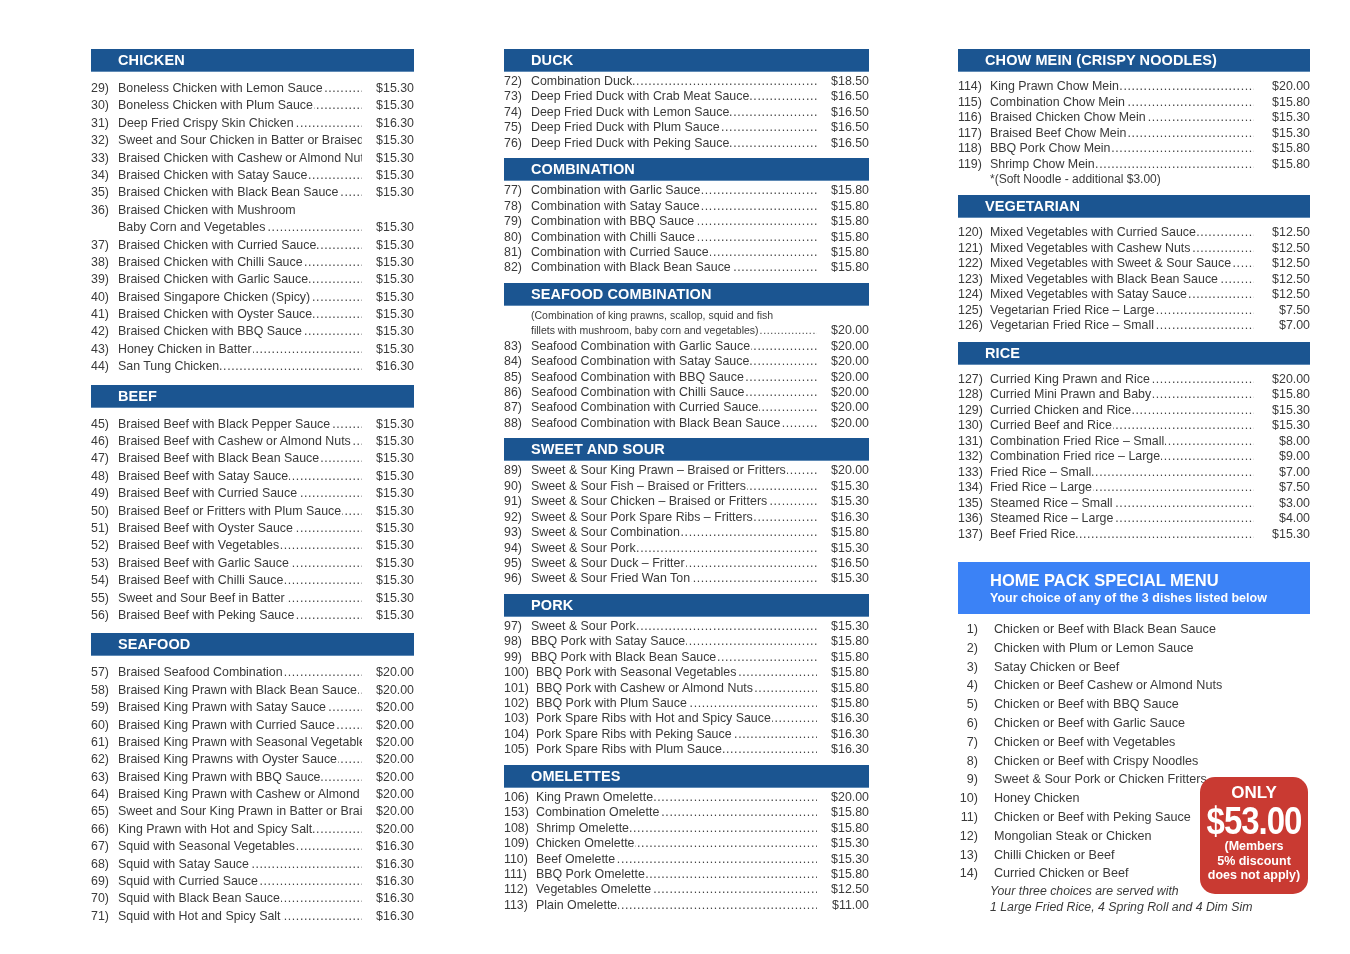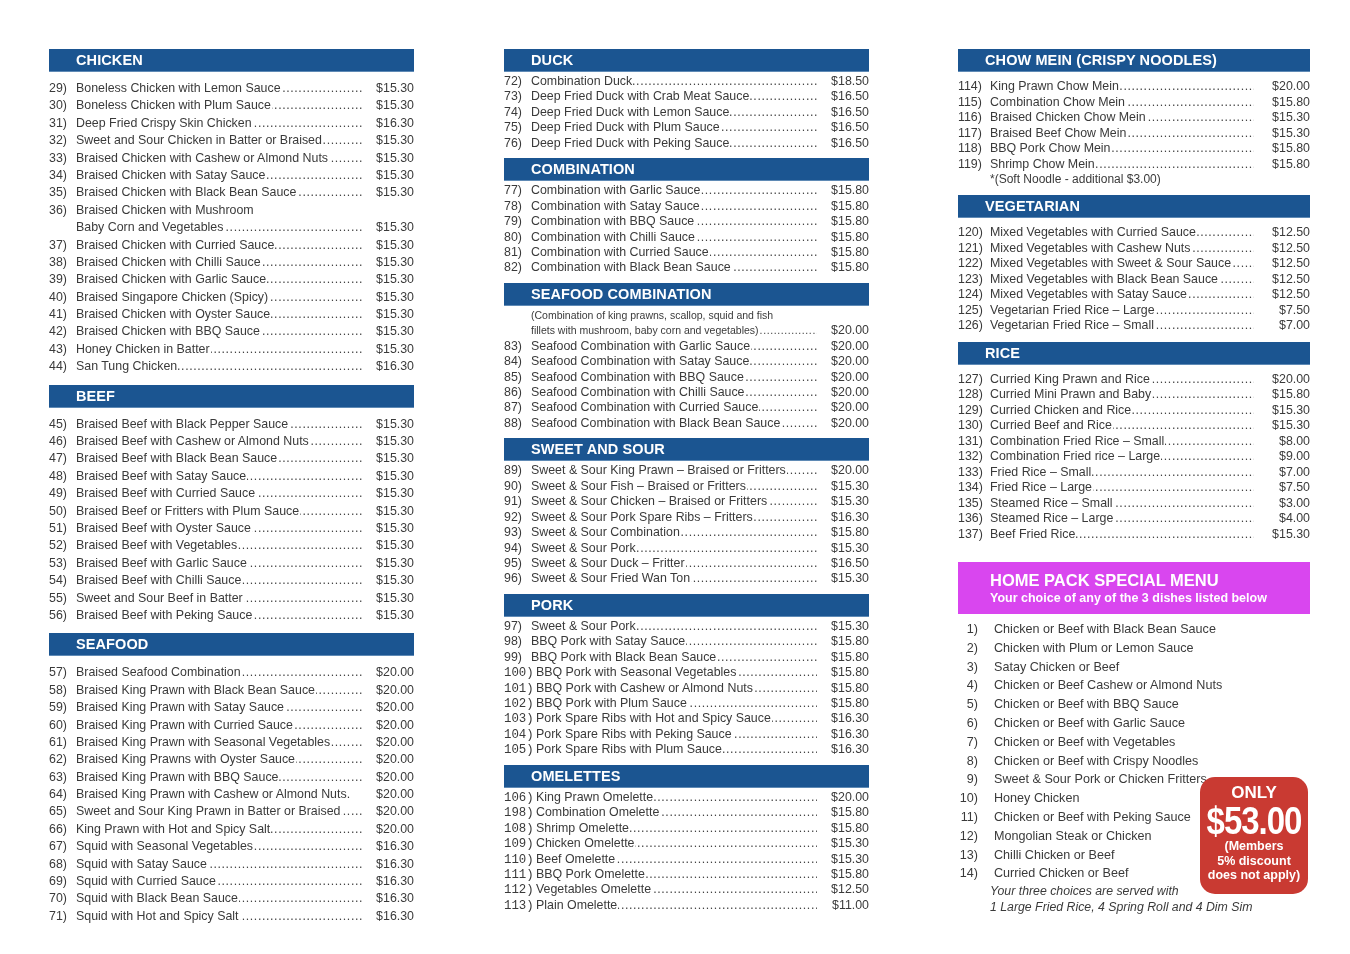--- a/index.html
+++ b/index.html
@@ -23,36 +23,36 @@
   .name::after {
     content: ".................................................................................................................................";
     position: absolute; left: 0; right: 0; bottom: 0; letter-spacing: 0.6px; color: #444; overflow: hidden; white-space: nowrap;
   }
   .name.nodots::after { content: ""; }
   .price { flex: 0 0 52px; text-align: right; }
   .note { font-size: 10.5px; padding-left: 27px; }
   
   #col1 .row { height: 17.4px; line-height: 17.4px; }
   #col1 .items { padding-top: 9px; padding-bottom: 6px; }
-  #col1 .sec { margin-bottom: 3px; }
+  #col1 .sec { margin-bottom: 3px; margin-left: 42px; }
   
   #col2 .row { height: 15.45px; line-height: 15.45px; }
-  #col2 .num.wide { flex-basis: 32px; font-family: Liberation Mono, monospace; }
+  #col2 .num.wide { flex-basis: 32px; }
   #col2 .items { padding-top: 3px; padding-bottom: 5px; }
   #col2 .sec { margin-bottom: 2px; }
   
   #col3 .row { height: 15.5px; line-height: 15.5px; }
   #col3 .num { flex-basis: 32px; }
   #col3 .items { padding-top: 8px; padding-bottom: 6px; }
   #col3 .sec { margin-bottom: 2px; }
   #col3 .price { flex-basis: 56px; }
   .softnote { font-size: 12px; padding-left: 32px; height: 15px; line-height: 15px; }
   
   .hp-hdr {
-    background: #d946ef; color: #fff; padding: 8px 0 7px 32px; margin-top: 14px;
+    background: #3b82f6; color: #fff; padding: 8px 0 7px 32px; margin-top: 14px;
   }
   .hp-title { font-weight: bold; font-size: 16.5px; line-height: 20px; }
   .hp-sub { font-weight: bold; font-size: 12.5px; line-height: 17px; }
   .hp-list { padding-top: 6px; position: relative; }
   .hp-row { font-size: 12.6px; height: 18.8px; line-height: 18.8px; white-space: nowrap; display: flex; }
   .hp-num { flex: 0 0 32px; text-align: right; padding-right: 16px; flex-basis: 32px; }
   .hp-num span { display: inline-block; width: 20px; text-align: right; }
   .hp-foot { font-style: italic; font-size: 12.3px; padding-left: 32px; line-height: 16px; }
   .badge {
     position: absolute; left: 242px; top: 163px; width: 108px; height: 117px;
@@ -508,21 +508,21 @@
     </div>
     <div class="sec">
       <div class="hdr">OMELETTES</div>
       <div class="items">
         <div class="row">
           <span class="num wide">106)</span>
           <span class="name"><span class="txt">King Prawn Omelette</span></span>
           <span class="price">$20.00</span>
         </div>
         <div class="row">
-          <span class="num wide">198)</span>
+          <span class="num wide">153)</span>
           <span class="name"><span class="txt">Combination Omelette</span></span>
           <span class="price">$15.80</span>
         </div>
         <div class="row">
           <span class="num wide">108)</span>
           <span class="name"><span class="txt">Shrimp Omelette</span></span>
           <span class="price">$15.80</span>
         </div>
         <div class="row">
           <span class="num wide">109)</span>

